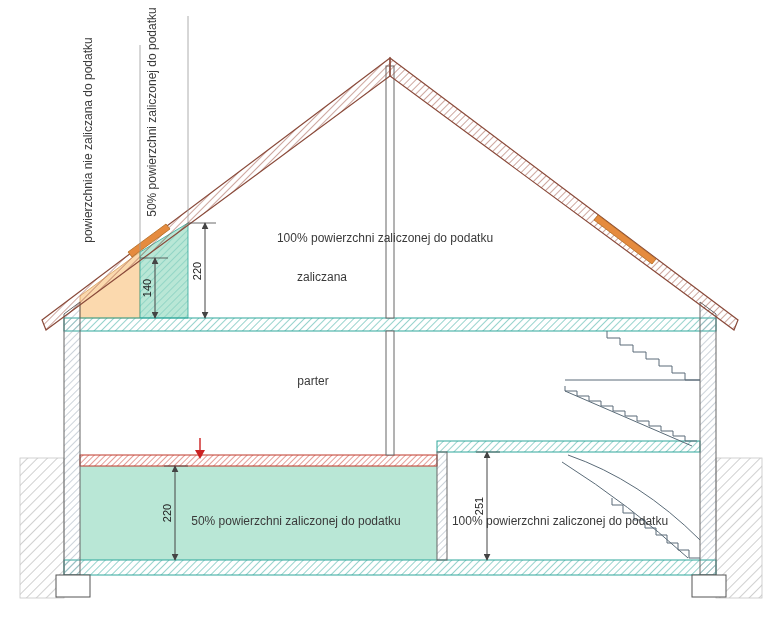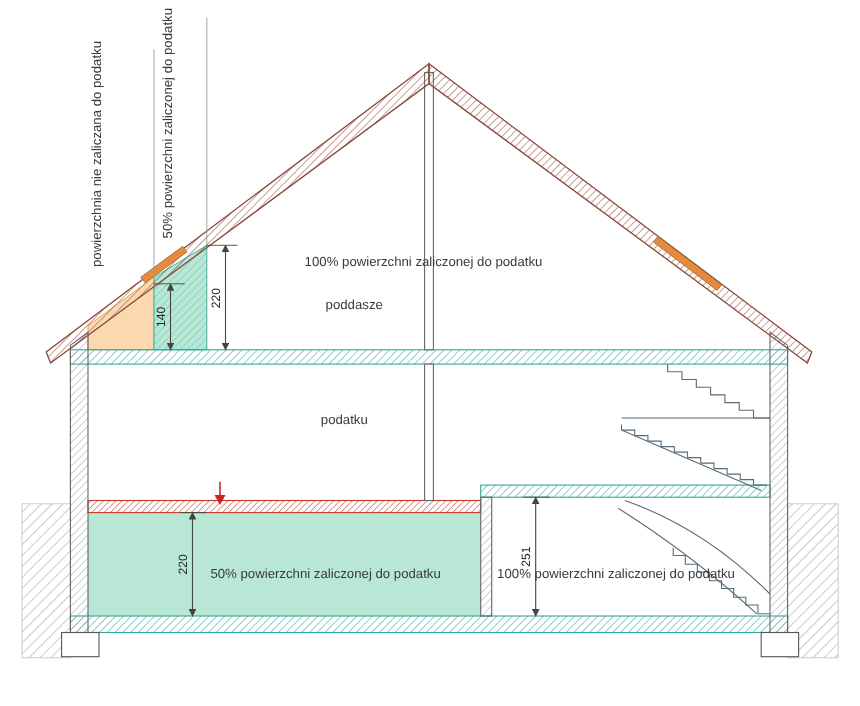--- a/index.html
+++ b/index.html
@@ -94,22 +94,22 @@
   <g>
     <line x1="200" y1="438" x2="200" y2="452" stroke="#cc2222" stroke-width="1.4"></line>
     <polygon points="195,450 205,450 200,459" fill="#cc2222"></polygon>
   </g>
 </svg>
 
 <div class="lbl rot" style="left:88px;top:140px;">powierzchnia nie zaliczana do podatku</div>
 <div class="lbl rot" style="left:152px;top:112px;">50% powierzchni zaliczonej do podatku</div>
 
 <div class="lbl" style="left:385px;top:238px;">100% powierzchni zaliczonej do podatku</div>
-<div class="lbl" style="left:322px;top:277px;">poddasze</div>
-<div class="lbl" style="left:313px;top:381px;">podatku</div>
+<div class="lbl" style="left:322px;top:277px;">zaliczana</div>
+<div class="lbl" style="left:313px;top:381px;">parter</div>
 <div class="lbl" style="left:296px;top:521px;">50% powierzchni zaliczonej do podatku</div>
 <div class="lbl" style="left:560px;top:521px;">100% powierzchni zaliczonej do podatku</div>
 
 <div class="lbl rot dim" style="left:147px;top:288px;">140</div>
 <div class="lbl rot dim" style="left:197px;top:271px;">220</div>
 <div class="lbl rot dim" style="left:167px;top:513px;">220</div>
 <div class="lbl rot dim" style="left:479px;top:506px;">251</div>
 
 </div>
 

